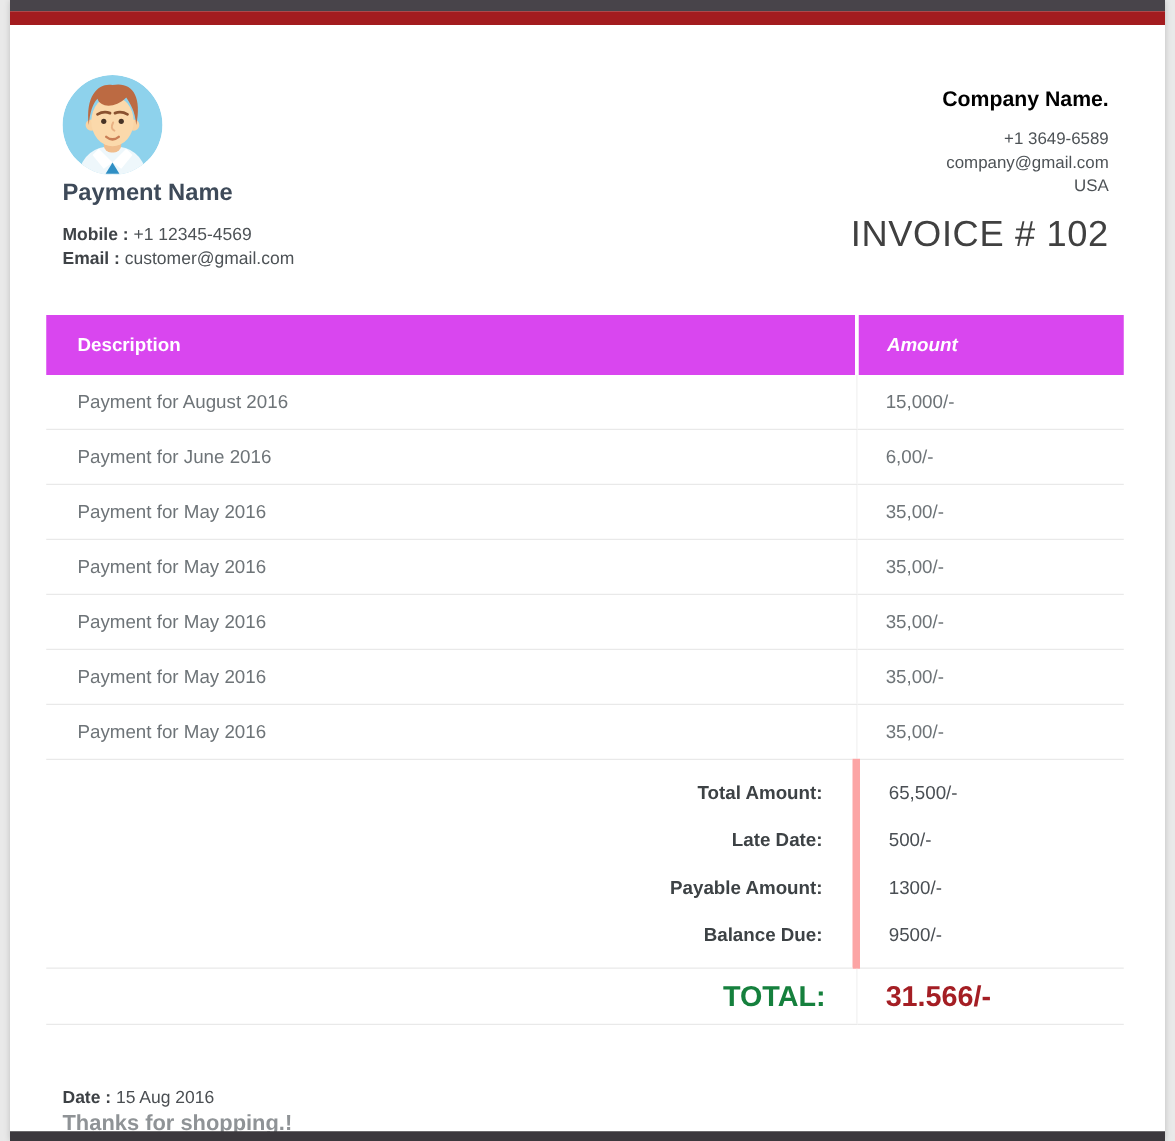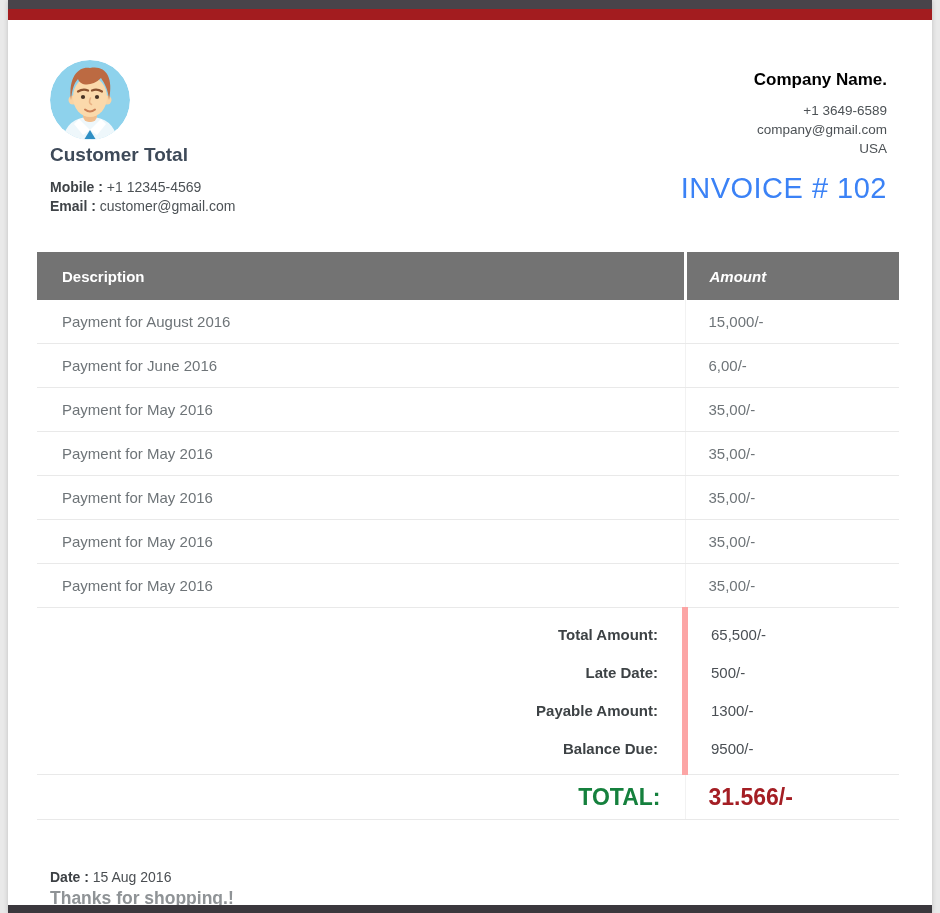--- a/index.html
+++ b/index.html
@@ -27,32 +27,32 @@
     font-size: 19px; font-weight: bold; color: #3e4a59;
     margin-top: 2px; margin-bottom: 12px;
   }
   .contact-line { font-size: 14px; color: #4d5256; line-height: 19px; }
   .contact-line .lbl { font-weight: bold; color: #3f4347; }
 
   .company-block { margin-left: auto; text-align: right; padding-top: 10px; }
   .company-name { font-size: 17px; font-weight: bold; color: #000000; margin-bottom: 11px; }
   .company-line { font-size: 13.5px; color: #4d5256; line-height: 19px; }
   .invoice-title {
-    font-size: 29px; color: #3b82f6; margin-top: 14px; letter-spacing: 0.5px;
+    font-size: 29px; color: #404040; margin-top: 14px; letter-spacing: 0.5px;
   }
 
   
   .invoice-table {
     border-collapse: collapse; table-layout: fixed;
     margin: 36px 25px 0 29px; width: 862px;
   }
   .col-desc { width: 648px; }
   .col-amount { width: 214px; }
   .invoice-table th {
-    background: #737373; color: #ffffff; font-size: 15px; font-weight: bold;
+    background: #d946ef; color: #ffffff; font-size: 15px; font-weight: bold;
     text-align: left; height: 48px; padding: 0 0 0 25px;
   }
   .invoice-table th.th-amount { padding-left: 23px; border-left: 3px solid #ffffff; font-style: italic; }
   .invoice-table td { font-size: 15px; color: #6e7478; }
   tr.item-row td { border-bottom: 1px solid #e9e9e9; padding: 13px 0 13px 25px; }
   tr.item-row td.amount-cell { border-left: 1px solid #f2f2f2; padding-left: 23px; }
 
   
   tr.summary-row td { border-bottom: 1px solid #e9e9e9; vertical-align: top; padding: 8px 0 6px 0; }
   tr.summary-row td.summary-values-cell { border-left: 6px solid #fca5a5; }
@@ -104,21 +104,21 @@
               <path d="M21 40 C18 15 30 6 40 8 C55 5 64 16 59 40 C58 28 54 23 51 18 C42 27 30 26 28 19 C24 23 22 30 21 40 Z" fill="#bc6a42"></path>
               <path d="M28 31.5 q5 -3 10 -1" stroke="#8a5230" stroke-width="2.2" fill="none" stroke-linecap="round"></path>
               <path d="M42 30.5 q5 -2 10 1" stroke="#8a5230" stroke-width="2.2" fill="none" stroke-linecap="round"></path>
               <circle cx="33" cy="37" r="2.1" fill="#473325"></circle>
               <circle cx="47" cy="37" r="2.1" fill="#473325"></circle>
               <path d="M40.5 38 q-2.5 5 1 6.5" stroke="#e8b183" stroke-width="1.6" fill="none" stroke-linecap="round"></path>
               <path d="M35 49.5 q5 4 10 0" stroke="#c97e55" stroke-width="2" fill="none" stroke-linecap="round"></path>
             </g>
           </svg>
         </div>
-        <div class="customer-name">Customer Total</div>
+        <div class="customer-name">Payment Name</div>
         <div class="contact-line">
           <span class="lbl">Mobile :</span>
           <span>+1 12345-4569</span>
         </div>
         <div class="contact-line">
           <span class="lbl">Email :</span>
           <span>customer@gmail.com</span>
         </div>
       </div>
 

